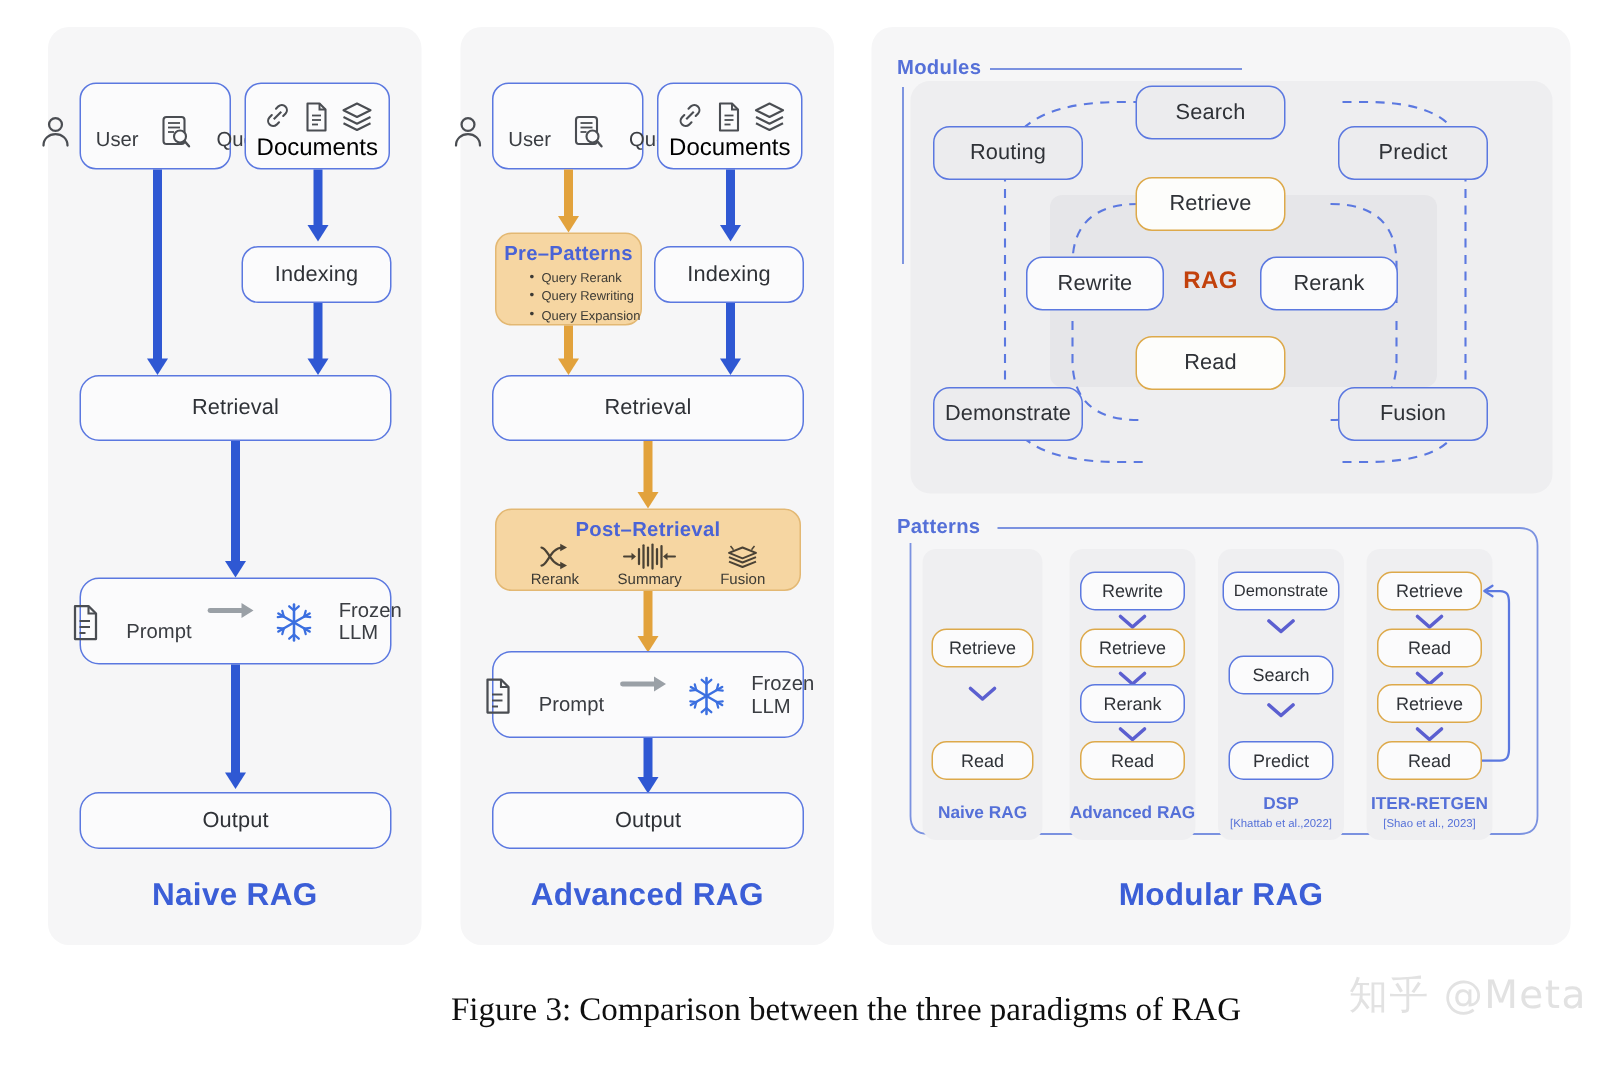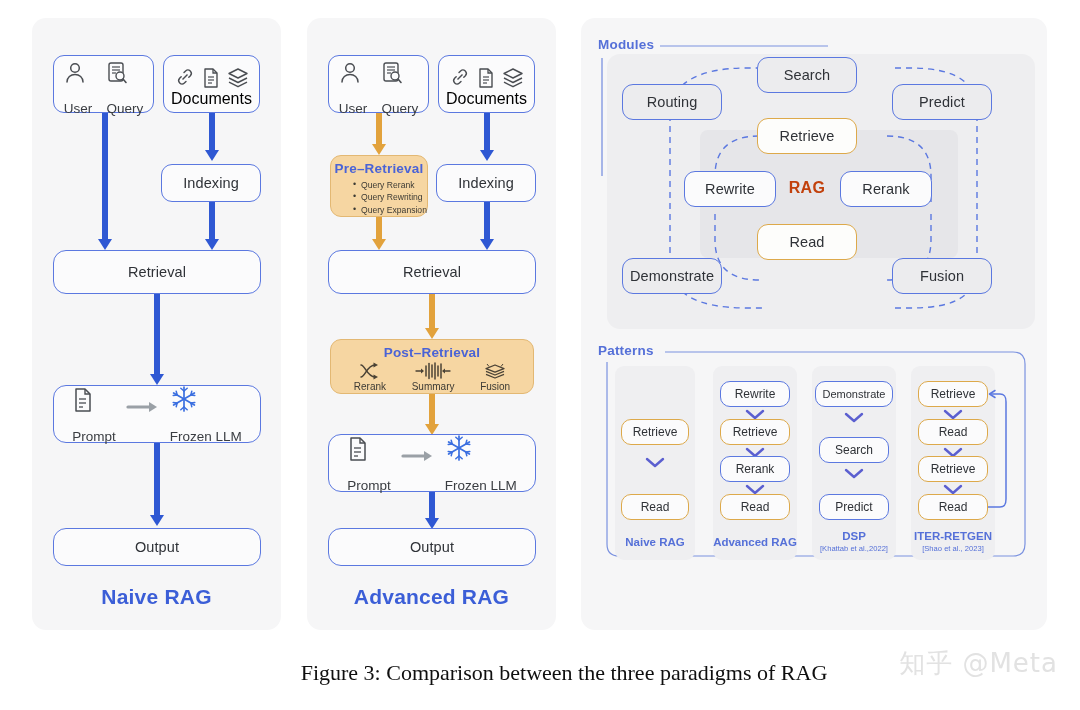--- a/index.html
+++ b/index.html
@@ -39,21 +39,21 @@
   .arrow.orange .shaft{background:#e2a23c;}
   .arrow.orange .head{border-top-color:#e2a23c;}
 
   
   .iconbox{
     position:absolute;box-sizing:border-box;
     border:1.3px solid #5b78e0;border-radius:11px;background:#fbfbfc;
     display:flex;align-items:center;justify-content:center;gap:14px;
     padding-top:4px;
   }
-  .icell{display:flex;flex-direction:column;align-items:flex-start;gap:16px;}
+  .icell{display:flex;flex-direction:row;align-items:flex-end;gap:16px;}
   .icell .glyph{height:28px;display:flex;align-items:flex-end;}
   .icell .cap{font-size:13.5px;color:#3a3d42;}
 
   
   .pbox{
     position:absolute;box-sizing:border-box;
     border:1.3px solid #5b78e0;border-radius:13px;background:#fbfbfc;
     display:flex;align-items:center;justify-content:center;gap:6px;
   }
   .pbox .mid{display:flex;align-items:center;padding:0 4px;margin-bottom:14px;}
@@ -319,21 +319,21 @@
     <div class="shaft" style="left:4.5px;width:6px;height:32px;"></div>
     <div class="head" style="left:7.5px;"></div>
   </div>
 
   <div class="arrow" style="left:479px;top:113px;width:15px;height:48px;">
     <div class="shaft" style="left:4.5px;width:6px;height:38px;"></div>
     <div class="head" style="left:7.5px;"></div>
   </div>
 
   <div class="obox" style="left:330px;top:155px;width:98px;height:62px;">
-    <div class="otitle">Pre–Retrieval</div>
+    <div class="otitle">Pre–Patterns</div>
     <ul>
       <li>Query Rerank</li>
       <li>Query Rewriting</li>
       <li>Query Expansion</li>
     </ul>
   </div>
 
   <div class="node" style="left:436px;top:164px;width:100px;height:38px;">Indexing</div>
 
   <div class="arrow orange" style="left:371px;top:217px;width:15px;height:33px;">
@@ -560,17 +560,18 @@
   </svg>
   <div class="pat-node orange" style="left:918px;top:494px;width:70px;height:26px;">Read</div>
 
   <svg style="position:absolute;left:984px;top:388px;" width="26" height="122">
     <path d="M4 119 L16 119 C21 119, 22 116, 22 111 L22 14 C22 9, 21 6, 16 6 L7 6" fill="none" stroke="#5b78e0" stroke-width="1.5"></path>
     <path d="M11 2.5 L5.5 6 L11 9.5" fill="none" stroke="#5b78e0" stroke-width="1.5" stroke-linecap="round" stroke-linejoin="round"></path>
   </svg>
   <div class="pat-name" style="left:905px;top:530px;width:96px;">ITER-RETGEN</div>
   <div class="pat-cite" style="left:905px;top:544px;width:96px;">[Shao et al., 2023]</div>
 
+  <div class="stage-title" style="left:581px;top:585px;width:466px;">Modular RAG</div>
 
   <div class="caption">Figure 3: Comparison between the three paradigms of RAG</div>
   <div class="watermark">知乎 @Meta</div>
 
 </div>
 
 </body></html>

